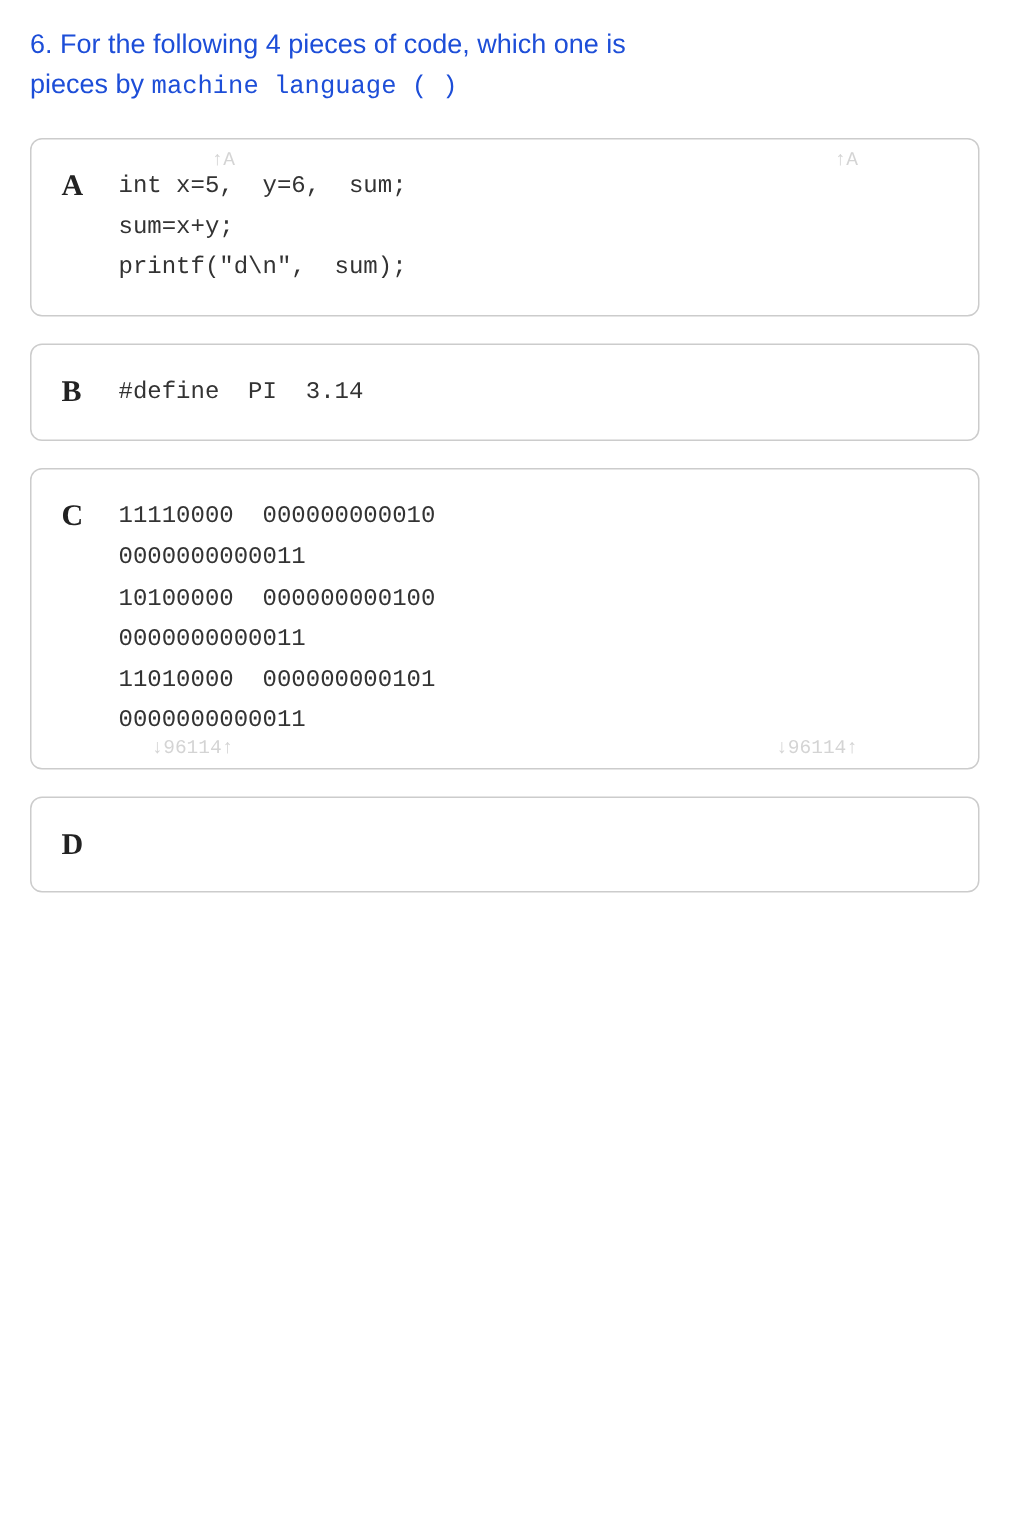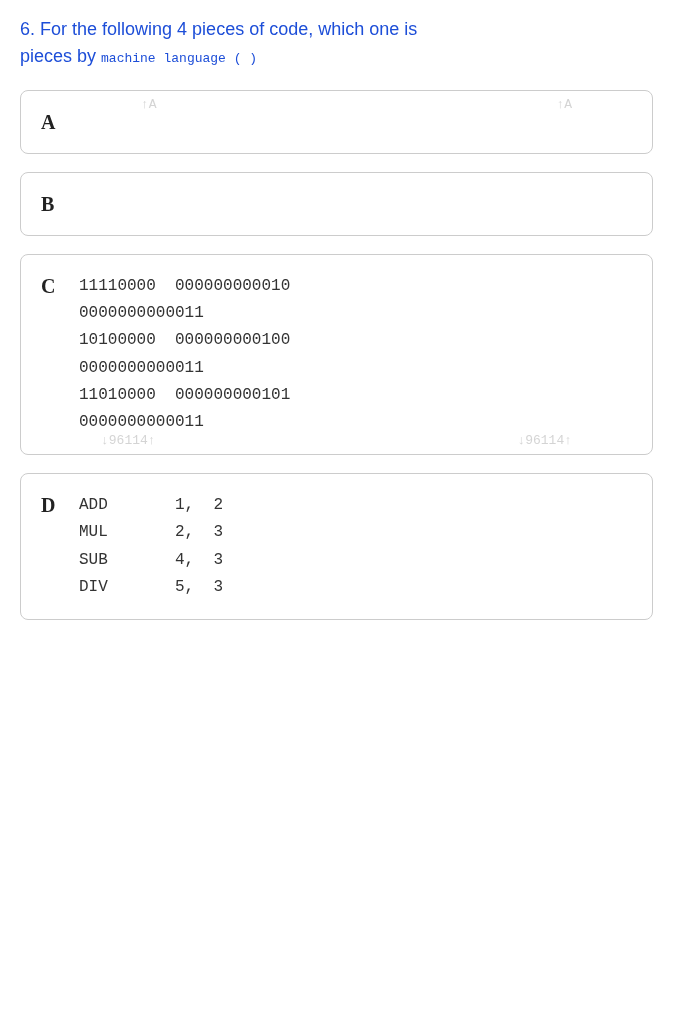--- a/index.html
+++ b/index.html
@@ -20,21 +20,21 @@
 
     .question-header {
       font-size: 18px;
       line-height: 1.5;
       margin-bottom: 20px;
       color: #1d4ed8;
     }
 
     .question-header .inline-code {
       font-family: 'Courier New', Courier, monospace;
-      font-size: 13px;
+      font-size: 17px;
     }
 
     .options-container {
       display: flex;
       flex-direction: column;
       gap: 18px;
     }
 
     .option-box {
       border: 1.5px solid #cccccc;
@@ -108,47 +108,47 @@
     <span class="inline-code">machine language (   )</span>
   </div>
 
   <div class="options-container">
 
     <div class="option-box">
       <div class="watermark wm-top-left">↑A</div>
       <div class="watermark wm-top-right">↑A</div>
       <div class="option-row">
         <span class="option-label">A</span>
+        <pre class="option-content">int x=5,  y=6,  sum;
+sum=x+y;
+printf("d\n",  sum);</pre>
       </div>
     </div>
 
     <div class="option-box">
       <div class="option-row">
         <span class="option-label">B</span>
+        <pre class="option-content">#define  PI  3.14</pre>
       </div>
     </div>
 
     <div class="option-box">
       <div class="option-row">
         <span class="option-label">C</span>
         <pre class="option-content">11110000  000000000010
 0000000000011
 10100000  000000000100
 0000000000011
 11010000  000000000101
 0000000000011</pre>
       </div>
       <div class="watermark wm-bottom-left">↓96114↑</div>
       <div class="watermark wm-bottom-right">↓96114↑</div>
     </div>
 
     <div class="option-box">
       <div class="option-row">
         <span class="option-label">D</span>
-        <pre class="option-content">ADD       1,  2
-MUL       2,  3
-SUB       4,  3
-DIV       5,  3</pre>
       </div>
     </div>
 
   </div>
 </div>
 
 </body></html>

